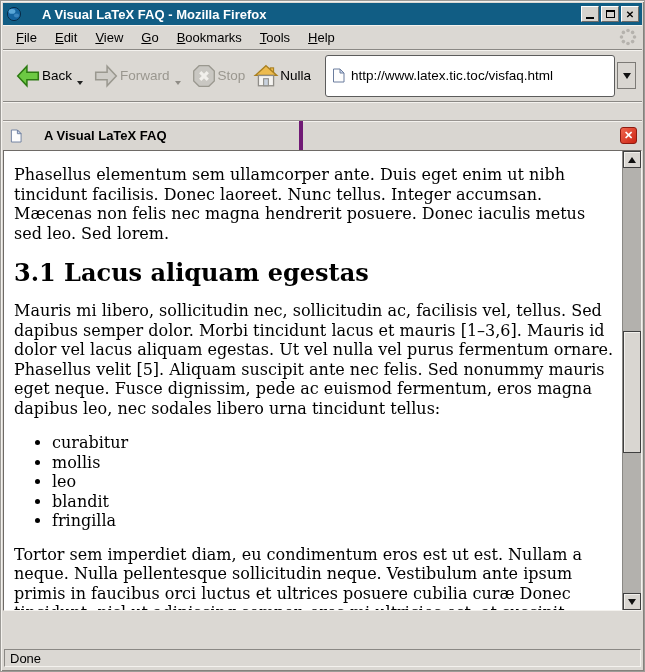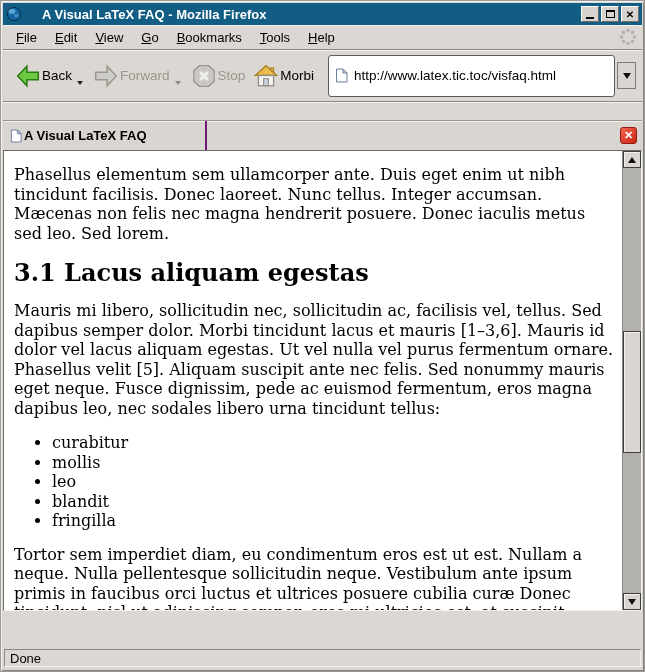--- a/index.html
+++ b/index.html
@@ -54,22 +54,22 @@
   .tri-down { width:0; height:0; border-left:4px solid transparent;
               border-right:4px solid transparent; border-top:6px solid #111; }
 
   
   .bookmarks { height:19px; flex:0 0 19px; border-bottom:1px solid #989490;
                box-shadow: inset 0 1px 0 #f4f2ee; }
 
   
   .tabbar { height:29px; flex:0 0 29px; display:flex; align-items:stretch;
             background:#d9d6d1; box-shadow: inset 0 1px 0 #f4f2ee; }
-  .tab { width:204px; display:flex; align-items:center; gap:2px; padding:0 7px;
-         border-right:2px solid #701a75; cursor:default; }
+  .tab { width:300px; display:flex; align-items:center; gap:22px; padding:0 7px;
+         border-right:4px solid #701a75; cursor:default; }
   .tab .tlabel { font-size:13px; font-weight:bold; color:#000; white-space:nowrap; }
   .tabfill { flex:1; }
   .tabclose { width:17px; height:17px; align-self:center; margin-right:5px;
               background:linear-gradient(135deg,#f0664e 0%,#cc2413 100%);
               border:1px solid #8e1a10; border-radius:3px; color:#fff;
               font-size:11px; font-weight:bold; line-height:15px; text-align:center;
               cursor:default; }
 
   
   .viewport { flex:1; display:flex; border:1px solid;
@@ -185,21 +185,21 @@
 
     <span class="tbtn">
       <span style="display:flex;">
         <svg width="26" height="26" viewBox="0 0 24 24" aria-hidden="true">
           <rect x="16" y="4.5" width="3" height="5" fill="#edbb4e" stroke="#a97f1f" stroke-width="1"></rect>
           <polygon points="12,2.5 22,11.5 2,11.5" fill="#edbb4e" stroke="#a97f1f" stroke-width="1.2"></polygon>
           <rect x="5" y="11.5" width="14" height="9.5" fill="#f5f4f1" stroke="#8f8d88" stroke-width="1.2"></rect>
           <rect x="9.8" y="14.5" width="4.4" height="6.5" fill="#c9d2de" stroke="#8f8d88" stroke-width="1"></rect>
         </svg>
       </span>
-      <span class="lbl">Morbi</span>
+      <span class="lbl">Nulla</span>
     </span>
 
     <span class="urlbox">
       <span class="urlfield">
         <span style="display:flex;">
           <svg width="13" height="15" viewBox="0 0 13 15" aria-hidden="true">
             <path d="M1.5,1 h6.5 l4,4 v9 h-10.5 z" fill="#fdfdfd" stroke="#6b7d9e" stroke-width="1"></path>
             <polygon points="8,1 8,5 12,5" fill="#cdd9ef" stroke="#6b7d9e" stroke-width="1"></polygon>
           </svg>
         </span>

